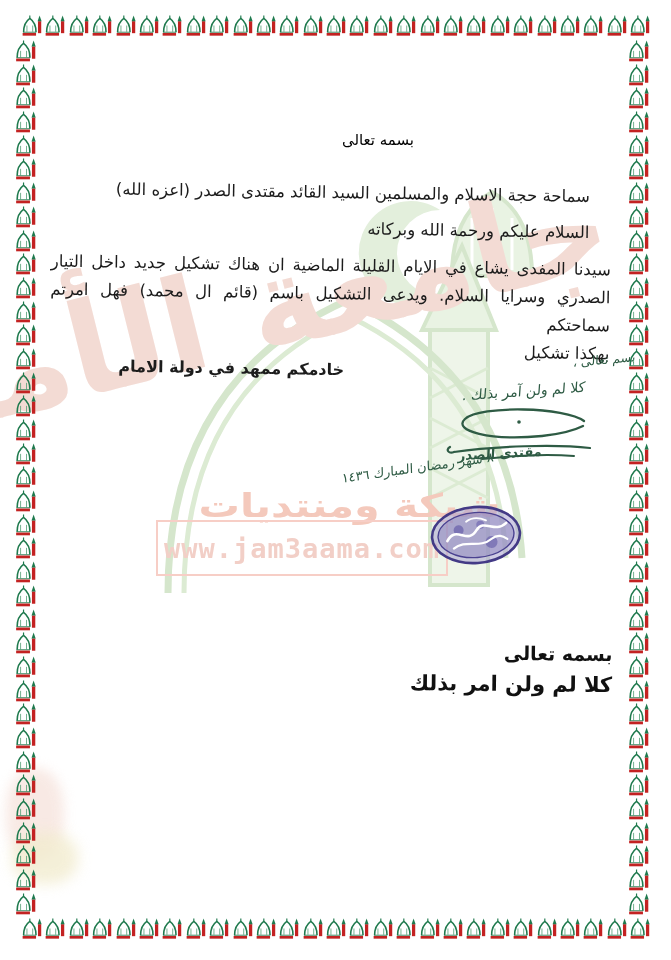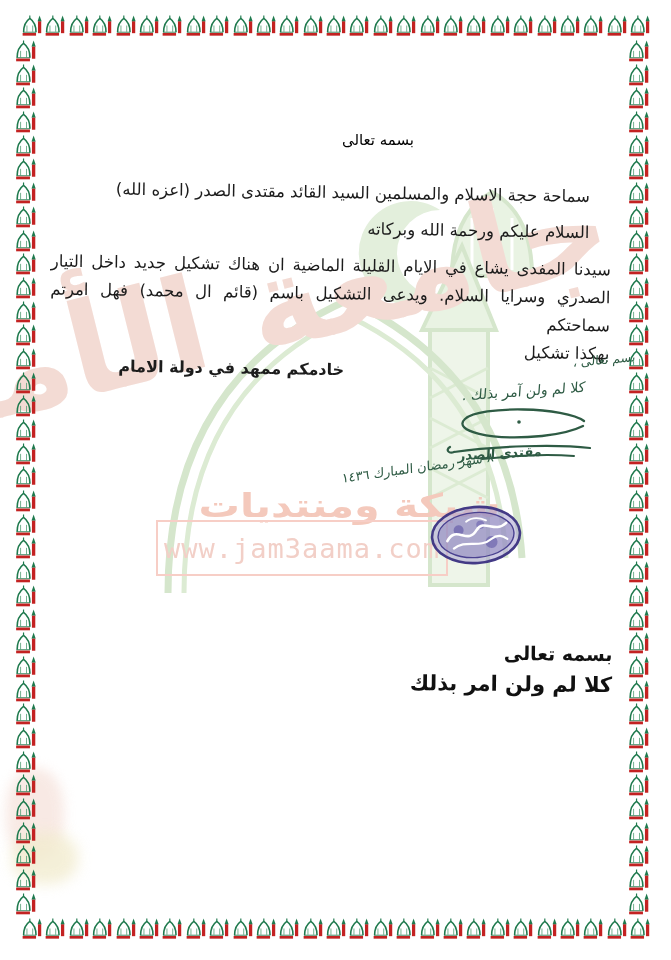--- a/index.html
+++ b/index.html
@@ -20,21 +20,21 @@
   
   .wm-mosque{position:absolute;left:140px;top:118px;width:450px;height:475px;z-index:1;}
   .wm-callig{position:absolute;left:55px;top:225px;width:560px;z-index:1;
              font-size:128px;font-weight:bold;color:#f3dbd4;direction:rtl;text-align:center;
              transform:rotate(-14deg);letter-spacing:-6px;line-height:1;white-space:nowrap;}
   .wm-site{position:absolute;left:168px;top:486px;width:266px;z-index:1;direction:rtl;
            font-size:33px;font-weight:bold;color:#f4c9bc;white-space:nowrap;
            transform:scaleX(1.25);transform-origin:left;}
   .wm-urlbox{position:absolute;left:156px;top:520px;width:288px;height:52px;z-index:1;
              border:2px solid #f7cec6;display:flex;align-items:center;justify-content:center;}
-  .wm-url{font-family:"DejaVu Sans Mono",monospace;font-size:27px;color:#f2cfc7;letter-spacing:1px;}
+  .wm-url{font-family:"DejaVu Sans Mono",monospace;font-size:27px;color:#f2cfc7;letter-spacing:1px;font-weight:bold;}
   .wm-blob{position:absolute;z-index:1;border-radius:45%;}
   .wm-blob.pink{left:6px;top:768px;width:58px;height:92px;background:#f7e6e0;filter:blur(6px);opacity:.85;}
   .wm-blob.yellow{left:12px;top:832px;width:66px;height:52px;background:#f2eccf;filter:blur(7px);opacity:.8;}
 
   
   .typed{position:absolute;left:55px;top:0;width:560px;z-index:3;color:#1c1c1c;
          direction:rtl;transform:rotate(0.9deg);transform-origin:center;}
   .basmala-top{position:absolute;left:318px;top:131px;width:120px;text-align:center;
                font-size:15px;z-index:3;}
   .line-salutation{position:absolute;right:22px;top:183px;font-size:16.5px;white-space:nowrap;}

